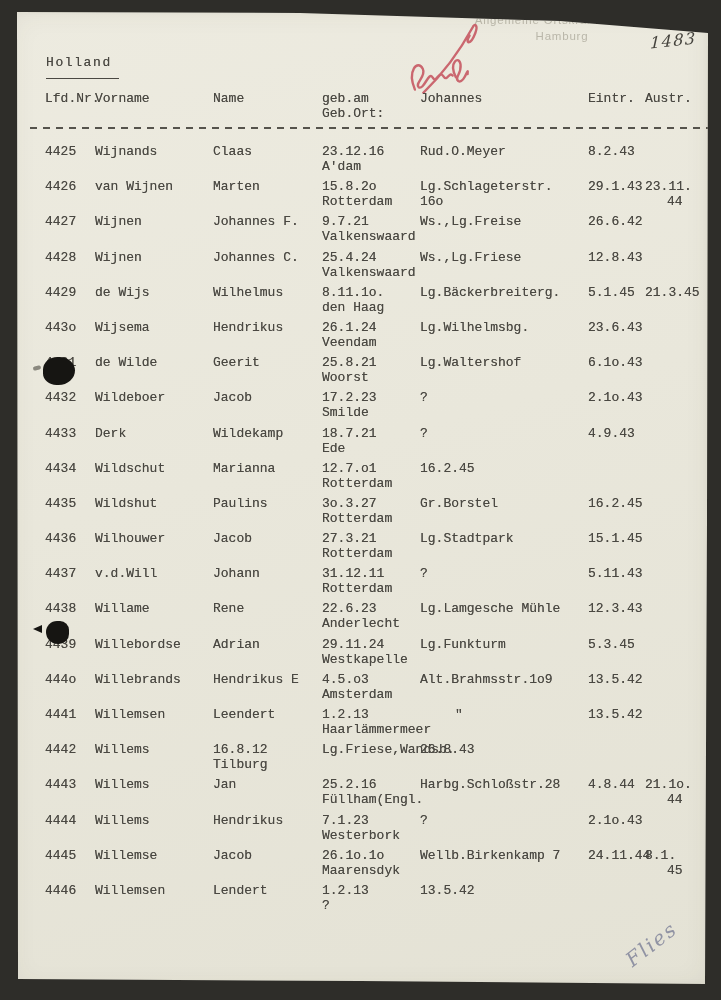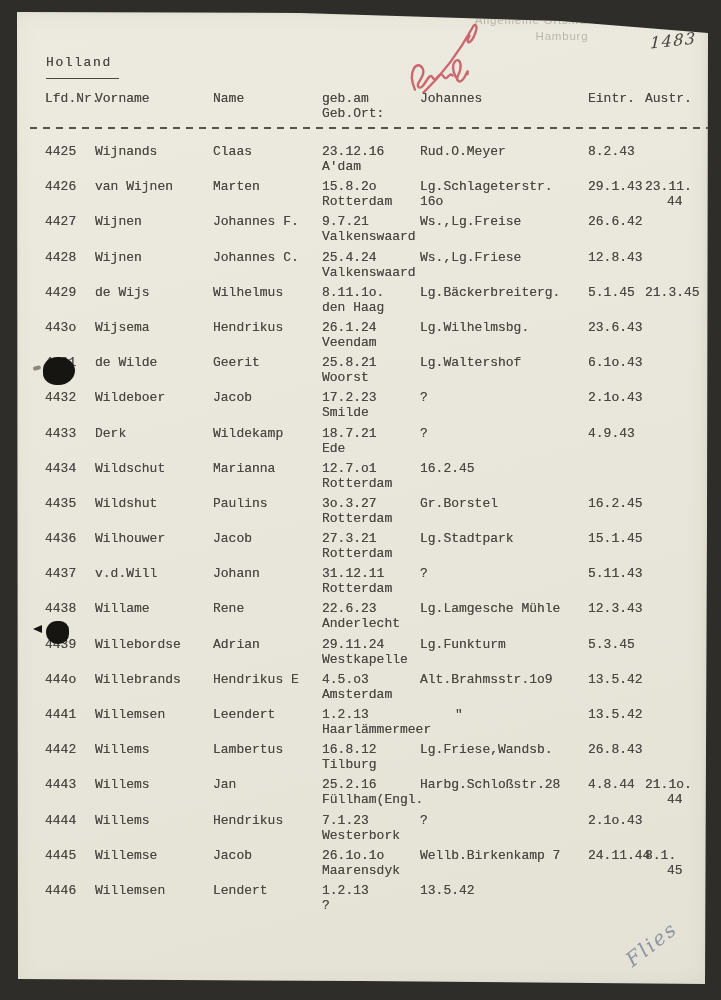--- a/index.html
+++ b/index.html
@@ -601,23 +601,20 @@
   </div>
 
   <div class="row grid7">
     <div class="cell">
       <span>4442</span>
     </div>
     <div class="cell">
       <span>Willems</span>
     </div>
     <div class="cell">
-      <span>Lambertus</span>
-    </div>
-    <div class="cell">
       <span>16.8.12</span>
       <span>Tilburg</span>
     </div>
     <div class="cell">
       <span>Lg.Friese,Wandsb.</span>
       <span></span>
     </div>
     <div class="cell">
       <span>26.8.43</span>
     </div>

